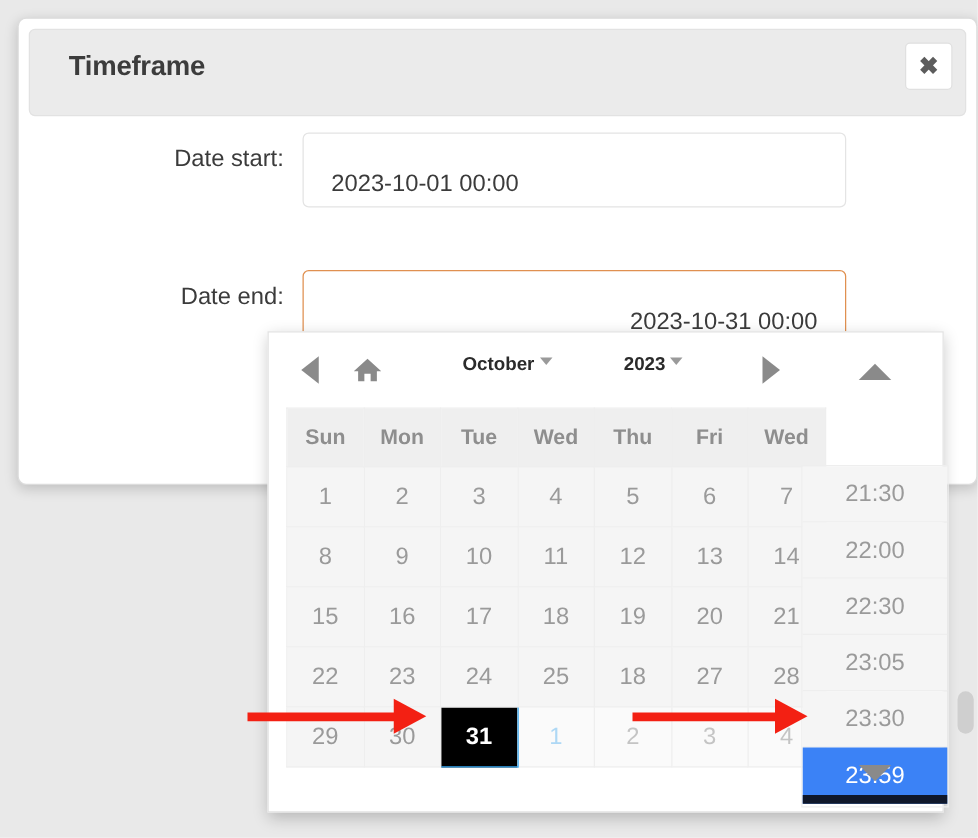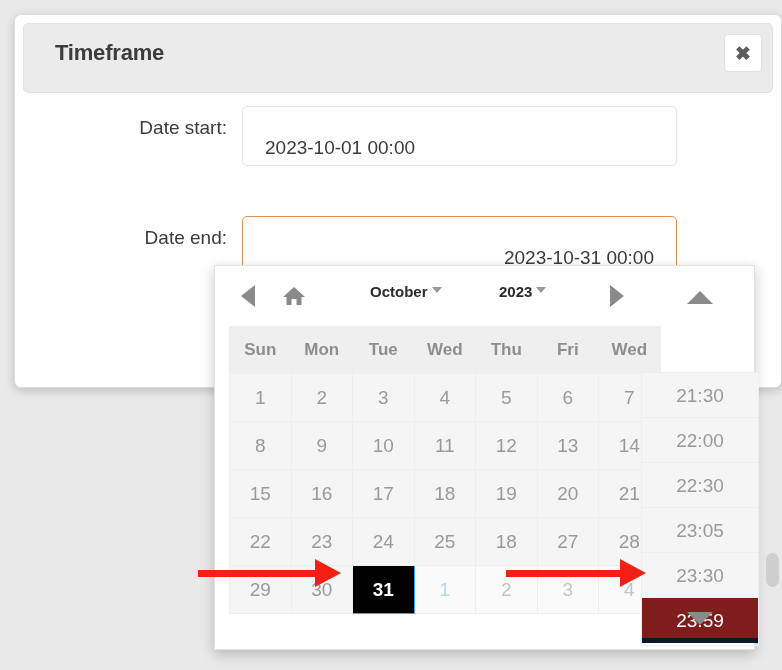--- a/index.html
+++ b/index.html
@@ -278,23 +278,23 @@
     line-height: 45px;
     text-align: center;
     font-size: 19px;
     color: #9a9a9a;
     background: #f5f5f5;
     border-bottom: 1px solid #eeeeee;
     box-sizing: border-box;
     cursor: pointer;
   }
   .time-item.selected {
-    background: #7f1d1d;
+    background: #3b82f6;
     color: #ffffff;
-    border-bottom: 5px solid #0f172a;
+    border-bottom: 7px solid #0f172a;
   }
   .time-scroll-thumb {
     position: absolute;
     right: 3px;
     top: 553px;
     width: 13px;
     height: 34px;
     background: #cfcfcf;
     border-radius: 7px;
   }

